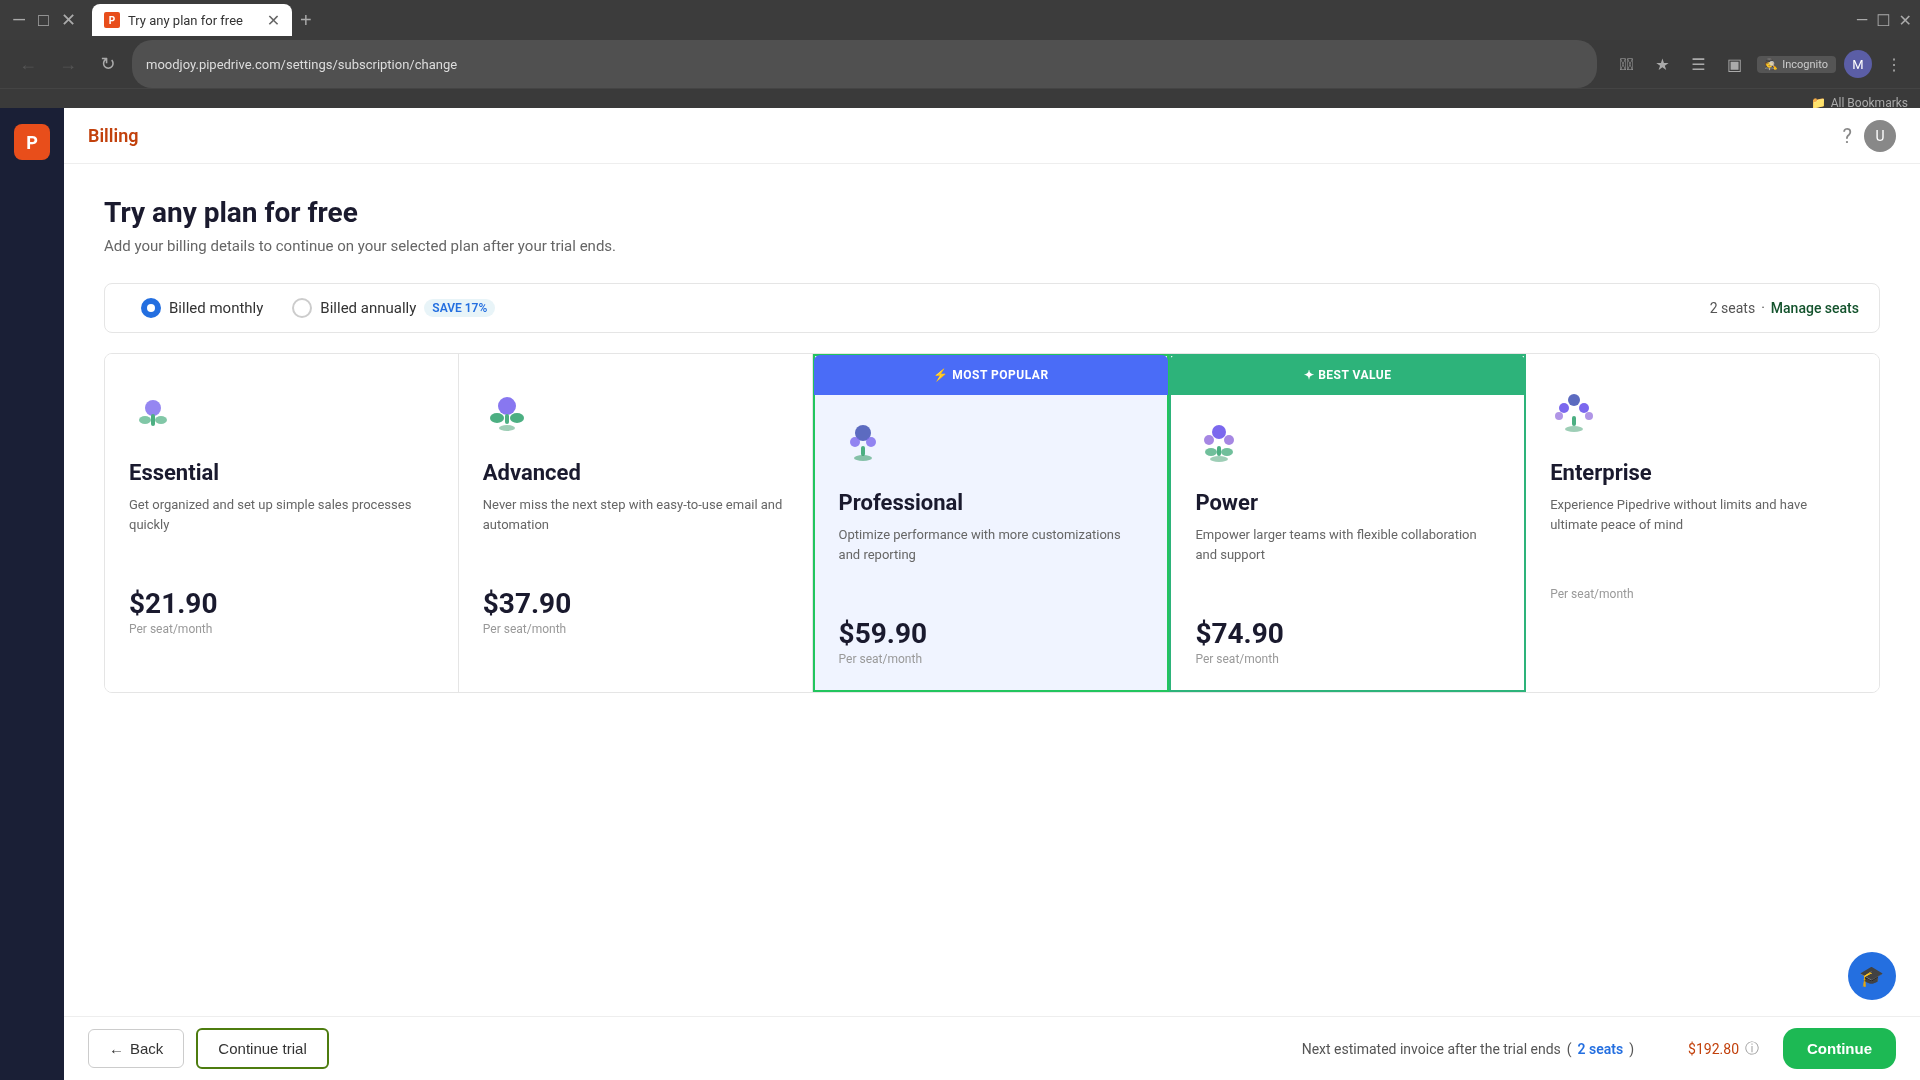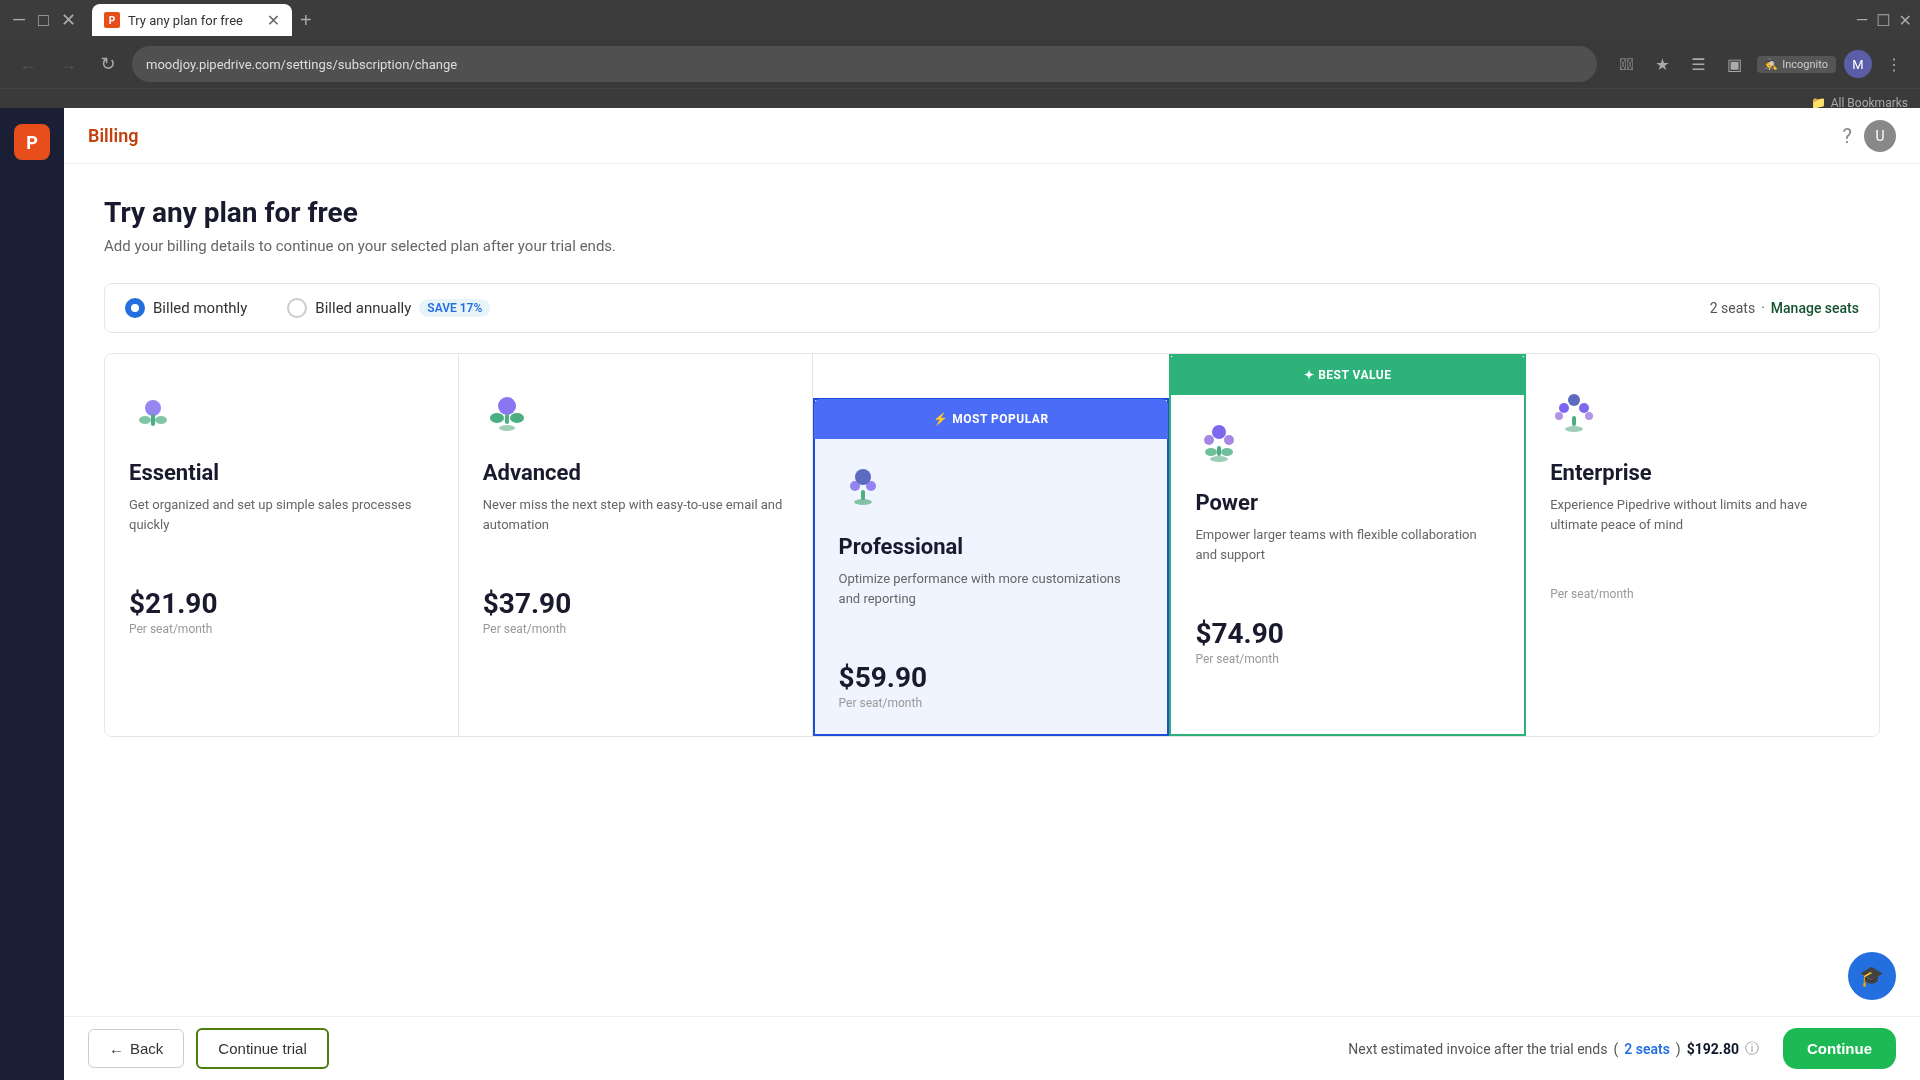--- a/index.html
+++ b/index.html
@@ -8,21 +8,21 @@
     
     .browser-chrome { background: #2d2d2d; width: 1920px; height: 108px; }
     .browser-titlebar { background: #3c3c3c; height: 40px; display: flex; align-items: center; padding: 0 8px; gap: 4px; }
     .browser-tab { background: #fff; border-radius: 8px 8px 0 0; height: 32px; display: flex; align-items: center; padding: 0 12px; gap: 8px; min-width: 200px; font-size: 13px; color: #333; }
     .browser-tab-favicon { width: 16px; height: 16px; background: #e84e1b; border-radius: 2px; display: flex; align-items: center; justify-content: center; color: white; font-size: 10px; font-weight: bold; }
     .browser-tab-close { margin-left: auto; color: #666; cursor: pointer; font-size: 16px; }
     .browser-tab-new { background: transparent; border: none; color: #aaa; font-size: 20px; cursor: pointer; padding: 4px; }
     .browser-controls { background: #3a3a3a; height: 48px; display: flex; align-items: center; padding: 0 12px; gap: 8px; }
     .browser-nav-btn { background: none; border: none; color: #aaa; font-size: 18px; cursor: pointer; width: 32px; height: 32px; display: flex; align-items: center; justify-content: center; border-radius: 50%; }
     .browser-nav-btn.disabled { color: #555; cursor: default; }
-    .address-bar { flex: 1; background: #505050; border-radius: 20px; height: 36px; display: flex; align-items: center; padding: 0 14px; color: #ddd; font-size: 13px; }
+    .address-bar { flex: 1; background: #505050; border-radius: 20px; height: 48px; display: flex; align-items: center; padding: 0 14px; color: #ddd; font-size: 13px; }
     .browser-icons { display: flex; align-items: center; gap: 8px; margin-left: 8px; }
     .browser-icon { color: #aaa; font-size: 16px; cursor: pointer; width: 28px; height: 28px; display: flex; align-items: center; justify-content: center; }
     .incognito-badge { background: #555; color: #ccc; font-size: 11px; padding: 2px 8px; border-radius: 4px; display: flex; align-items: center; gap: 4px; }
     .bookmarks-bar { background: #3a3a3a; height: 28px; display: flex; align-items: center; padding: 0 12px; border-top: 1px solid #444; }
     .bookmarks-btn { color: #aaa; font-size: 12px; display: flex; align-items: center; gap: 4px; cursor: pointer; margin-left: auto; }
 
     
     .app { display: flex; height: calc(1080px - 108px); }
     .sidebar { width: 64px; background: #1a1f36; display: flex; flex-direction: column; align-items: center; padding: 16px 0; flex-shrink: 0; }
     .sidebar-logo { width: 36px; height: 36px; background: #e84e1b; border-radius: 8px; display: flex; align-items: center; justify-content: center; color: white; font-weight: bold; font-size: 18px; }
@@ -34,34 +34,34 @@
     .header-actions { display: flex; align-items: center; gap: 12px; }
     .header-icon { color: #888; font-size: 20px; cursor: pointer; }
 
     
     .content { padding: 32px 40px; }
     .page-title { font-size: 28px; font-weight: 700; color: #1a1a2e; margin-bottom: 8px; }
     .page-subtitle { font-size: 15px; color: #666; margin-bottom: 28px; }
 
     
     .billing-toggle-row { display: flex; align-items: center; justify-content: space-between; padding: 14px 20px; background: #fff; border: 1px solid #e5e5e5; border-radius: 8px; margin-bottom: 20px; }
-    .billing-options { display: flex; align-items: center; gap: 40px; }
+    .billing-options { display: flex; align-items: center; gap: 29px; margin-left: 16px; }
     .billing-option { display: flex; align-items: center; gap: 8px; cursor: pointer; font-size: 15px; color: #333; }
     .radio-btn { width: 20px; height: 20px; border-radius: 50%; border: 2px solid #ccc; display: flex; align-items: center; justify-content: center; }
     .radio-btn.selected { border-color: #246fe0; background: #246fe0; }
     .radio-inner { width: 8px; height: 8px; border-radius: 50%; background: white; }
     .save-badge { background: #e8f4f8; color: #246fe0; font-size: 12px; font-weight: 600; padding: 2px 8px; border-radius: 12px; }
     .seats-info { display: flex; align-items: center; gap: 6px; color: #555; font-size: 14px; }
     .manage-seats-link { color: #14532d; text-decoration: none; font-weight: 500; cursor: pointer; }
 
     
     .plans-grid { display: flex; gap: 0; border: 1px solid #e5e5e5; border-radius: 8px; overflow: hidden; }
     .plan-card { flex: 1; padding: 24px; border-right: 1px solid #e5e5e5; position: relative; background: #fff; }
     .plan-card:last-child { border-right: none; }
-    .plan-card.popular { background: #f0f4ff; border: 2px solid #1d4ed8; margin-top: 44px; }
+    .plan-card.popular { background: #f0f4ff; border: 2px solid #22c55e; }
     .plan-card.best-value { background: #fff; border: 2px solid #2db37a; }
 
     .plan-badge { position: absolute; top: -1px; left: -1px; right: -1px; height: 40px; display: flex; align-items: center; justify-content: center; gap: 8px; font-size: 12px; font-weight: 700; letter-spacing: 0.5px; border-radius: 6px 6px 0 0; }
     .badge-popular { background: #4a6cf7; color: white; }
     .badge-best-value { background: #2db37a; color: white; }
     .plan-card-inner { padding-top: 12px; }
     .plan-card.popular .plan-card-inner,
     .plan-card.best-value .plan-card-inner { padding-top: 40px; }
 
     .plan-icon { font-size: 40px; margin-bottom: 12px; }
@@ -69,21 +69,21 @@
     .plan-desc { font-size: 13px; color: #666; line-height: 1.5; margin-bottom: 20px; min-height: 72px; }
     .plan-price { font-size: 28px; font-weight: 700; color: #1a1a2e; margin-bottom: 2px; }
     .plan-period { font-size: 12px; color: #999; }
 
     
     .bottom-bar { position: fixed; bottom: 0; left: 64px; right: 0; height: 64px; background: #fff; border-top: 1px solid #eee; display: flex; align-items: center; padding: 0 24px; gap: 12px; z-index: 100; }
     .back-btn { background: #fff; border: 1px solid #ccc; color: #333; padding: 10px 20px; border-radius: 6px; font-size: 15px; cursor: pointer; display: flex; align-items: center; gap: 6px; }
     .continue-trial-btn { background: #fff; border: 2px solid #4d7c0f; color: #333; padding: 10px 20px; border-radius: 6px; font-size: 15px; cursor: pointer; }
     .invoice-info { margin-left: auto; font-size: 14px; color: #555; display: flex; align-items: center; gap: 6px; }
     .invoice-seats { color: #246fe0; font-weight: 600; cursor: pointer; }
-    .invoice-amount { font-weight: 700; color: #0f172a; }
+    .invoice-amount { font-weight: 400; color: #c2410c; margin-left: 48px; }
     .info-icon { color: #999; cursor: pointer; }
     .continue-btn { background: #1db954; color: white; border: none; padding: 12px 24px; border-radius: 14px; font-size: 15px; font-weight: 600; cursor: pointer; margin-left: 12px; }
 
     
     .help-float { position: fixed; bottom: 80px; right: 24px; width: 48px; height: 48px; background: #246fe0; border-radius: 50%; display: flex; align-items: center; justify-content: center; color: white; font-size: 20px; cursor: pointer; z-index: 200; }
 
     .titlebar-left { display: flex; align-items: center; gap: 8px; }
     .titlebar-right { display: flex; align-items: center; gap: 4px; margin-left: auto; }
   </style>
 </head>

